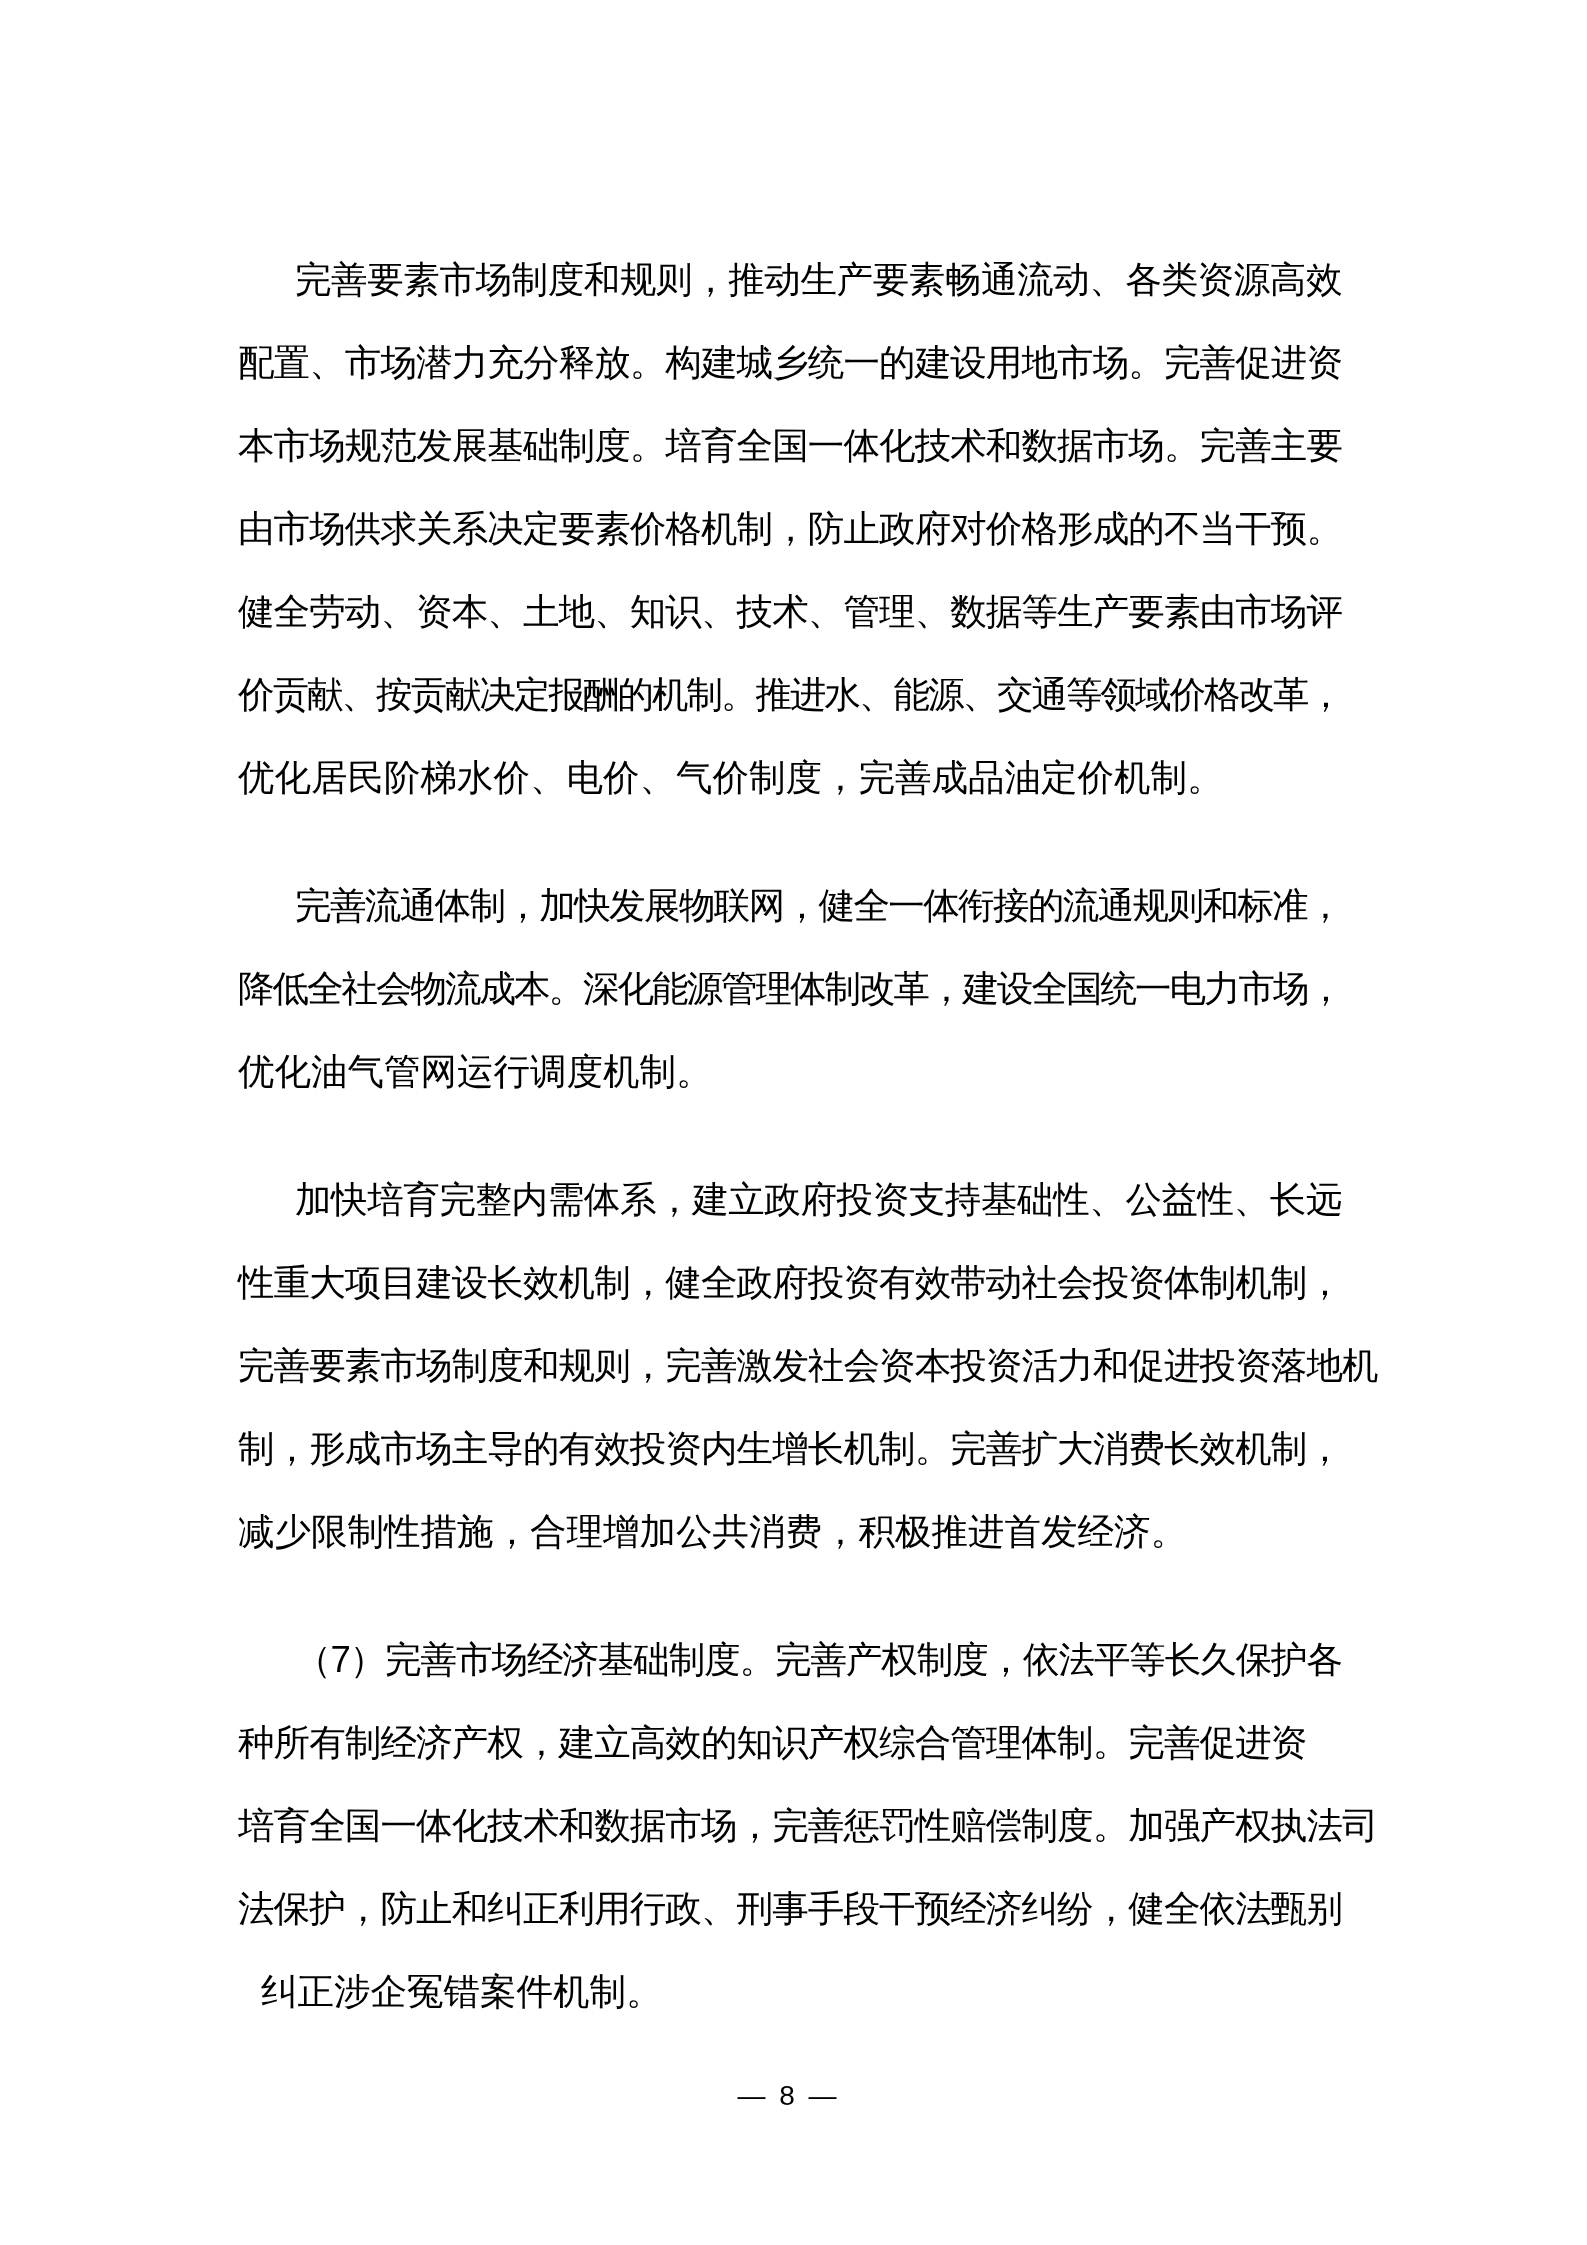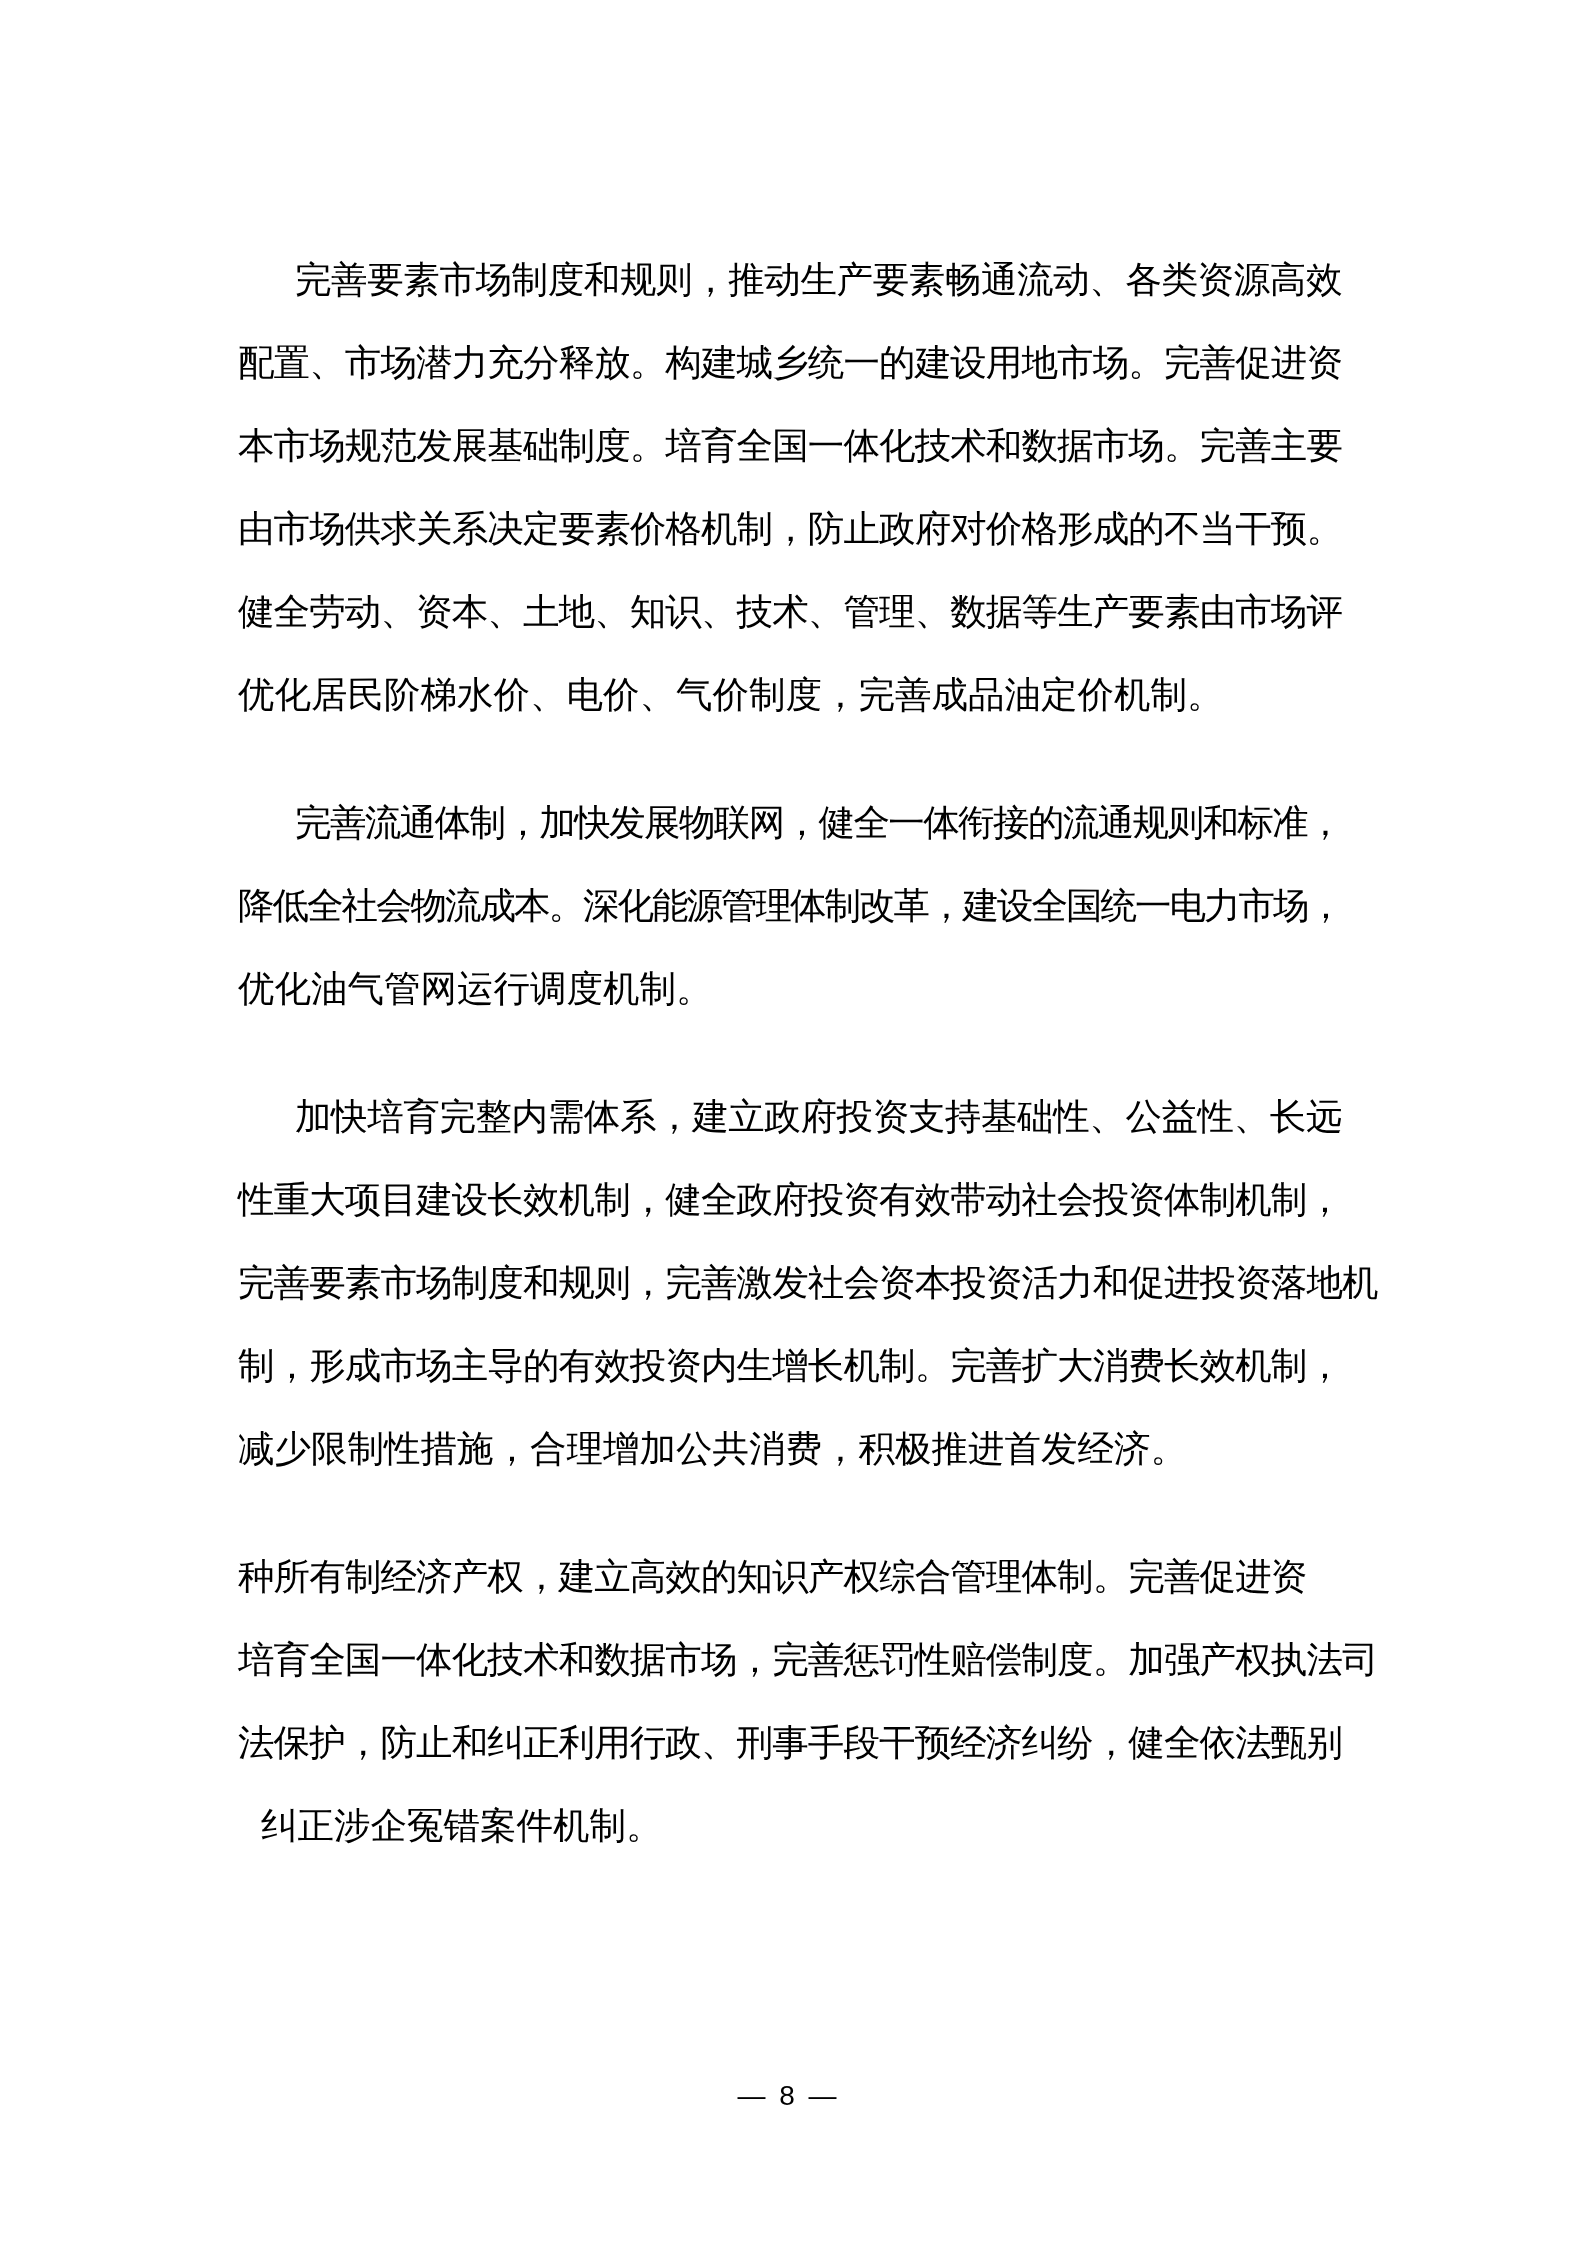--- a/index.html
+++ b/index.html
@@ -54,20 +54,21 @@
 
   <div class="text-body">
 
     <p class="para">
       </p>
       <div class="line indent"><span style="white-space: nowrap; letter-spacing: -0.396552px;">完善要素市场制度和规则，推动生产要素畅通流动、各类资源高效</span></div>
       <div class="line"><span style="white-space: nowrap; letter-spacing: -0.887097px;">配置、市场潜力充分释放。构建城乡统一的建设用地市场。完善促进资</span></div>
       <div class="line"><span style="white-space: nowrap; letter-spacing: -0.887097px;">本市场规范发展基础制度。培育全国一体化技术和数据市场。完善主要</span></div>
       <div class="line"><span style="white-space: nowrap; letter-spacing: -0.887097px;">由市场供求关系决定要素价格机制，防止政府对价格形成的不当干预。</span></div>
       <div class="line"><span style="white-space: nowrap; letter-spacing: -0.887097px;">健全劳动、资本、土地、知识、技术、管理、数据等生产要素由市场评</span></div>
+      <div class="line"><span style="white-space: nowrap; letter-spacing: -2px;">价贡献、按贡献决定报酬的机制。推进水、能源、交通等领域价格改革，</span></div>
       <div class="line last"><span style="white-space: nowrap; font-family: Liberation Mono, monospace;">优化居民阶梯水价、电价、气价制度，完善成品油定价机制。</span></div>
     <p></p>
 
     <p class="para">
       </p>
       <div class="line indent"><span style="white-space: nowrap; letter-spacing: -1.6px;">完善流通体制，加快发展物联网，健全一体衔接的流通规则和标准，</span></div>
       <div class="line"><span style="white-space: nowrap; letter-spacing: -2px;">降低全社会物流成本。深化能源管理体制改革，建设全国统一电力市场，</span></div>
       <div class="line last"><span style="white-space: nowrap;">优化油气管网运行调度机制。</span></div>
     <p></p>
 
@@ -75,20 +76,21 @@
       </p>
       <div class="line indent"><span style="white-space: nowrap; letter-spacing: -0.396552px;">加快培育完整内需体系，建立政府投资支持基础性、公益性、长远</span></div>
       <div class="line"><span style="white-space: nowrap; letter-spacing: -0.887097px;">性重大项目建设长效机制，健全政府投资有效带动社会投资体制机制，</span></div>
       <div class="line"><span style="white-space: nowrap; letter-spacing: -0.887097px;">完善要素市场制度和规则，完善激发社会资本投资活力和促进投资落地机</span></div>
       <div class="line"><span style="white-space: nowrap; letter-spacing: -0.887097px;">制，形成市场主导的有效投资内生增长机制。完善扩大消费长效机制，</span></div>
       <div class="line last"><span style="white-space: nowrap;">减少限制性措施，合理增加公共消费，积极推进首发经济。</span></div>
     <p></p>
 
     <p class="para">
       </p>
+      <div class="line indent"><span style="white-space: nowrap; letter-spacing: -1.06042px;">（7）完善市场经济基础制度。完善产权制度，依法平等长久保护各</span></div>
       <div class="line"><span style="white-space: nowrap; letter-spacing: -0.887097px;">种所有制经济产权，建立高效的知识产权综合管理体制。完善促进资</span></div>
       <div class="line"><span style="white-space: nowrap; letter-spacing: -0.887097px;">培育全国一体化技术和数据市场，完善惩罚性赔偿制度。加强产权执法司</span></div>
       <div class="line"><span style="white-space: nowrap; letter-spacing: -0.887097px;">法保护，防止和纠正利用行政、刑事手段干预经济纠纷，健全依法甄别</span></div>
       <div class="line last"><span style="white-space: nowrap; margin-left: 23px;">纠正涉企冤错案件机制。</span></div>
     <p></p>
 
   </div>
 
   <div class="page-footer">— 8 —</div>
 

